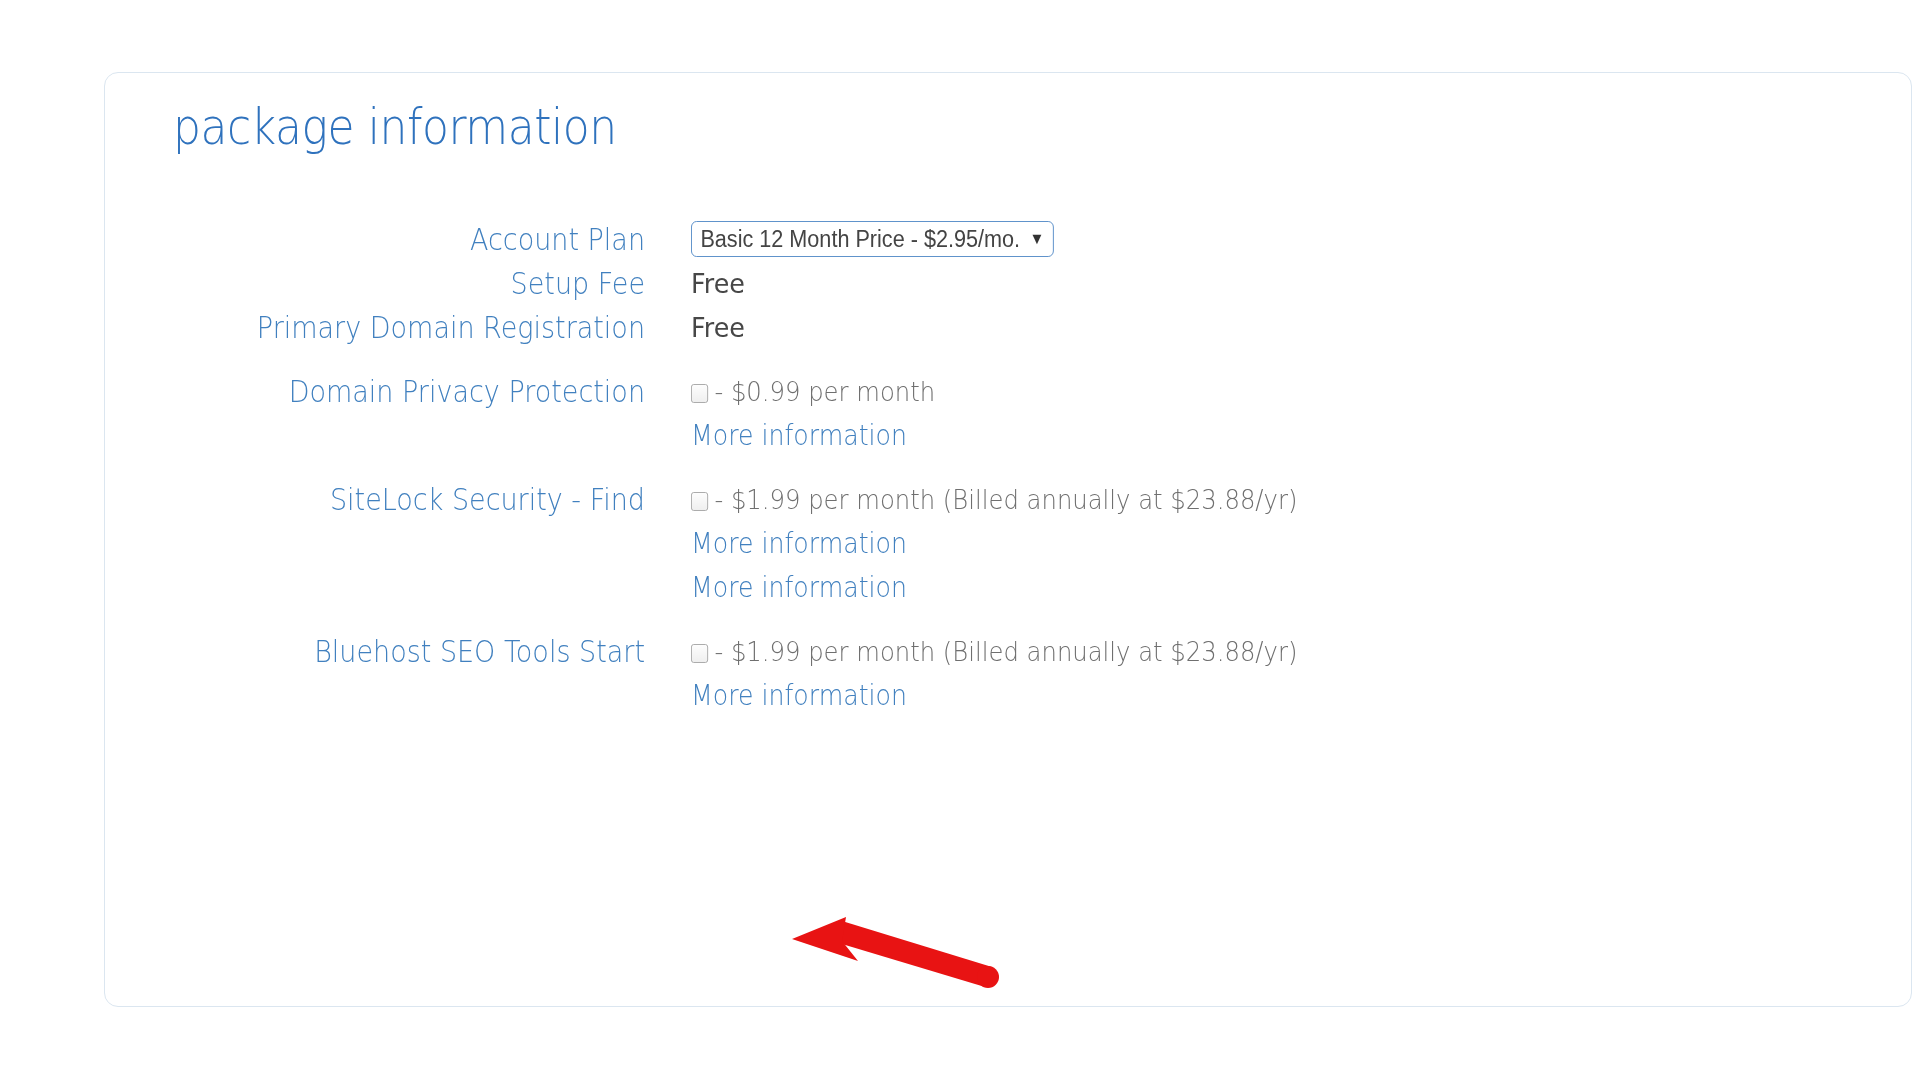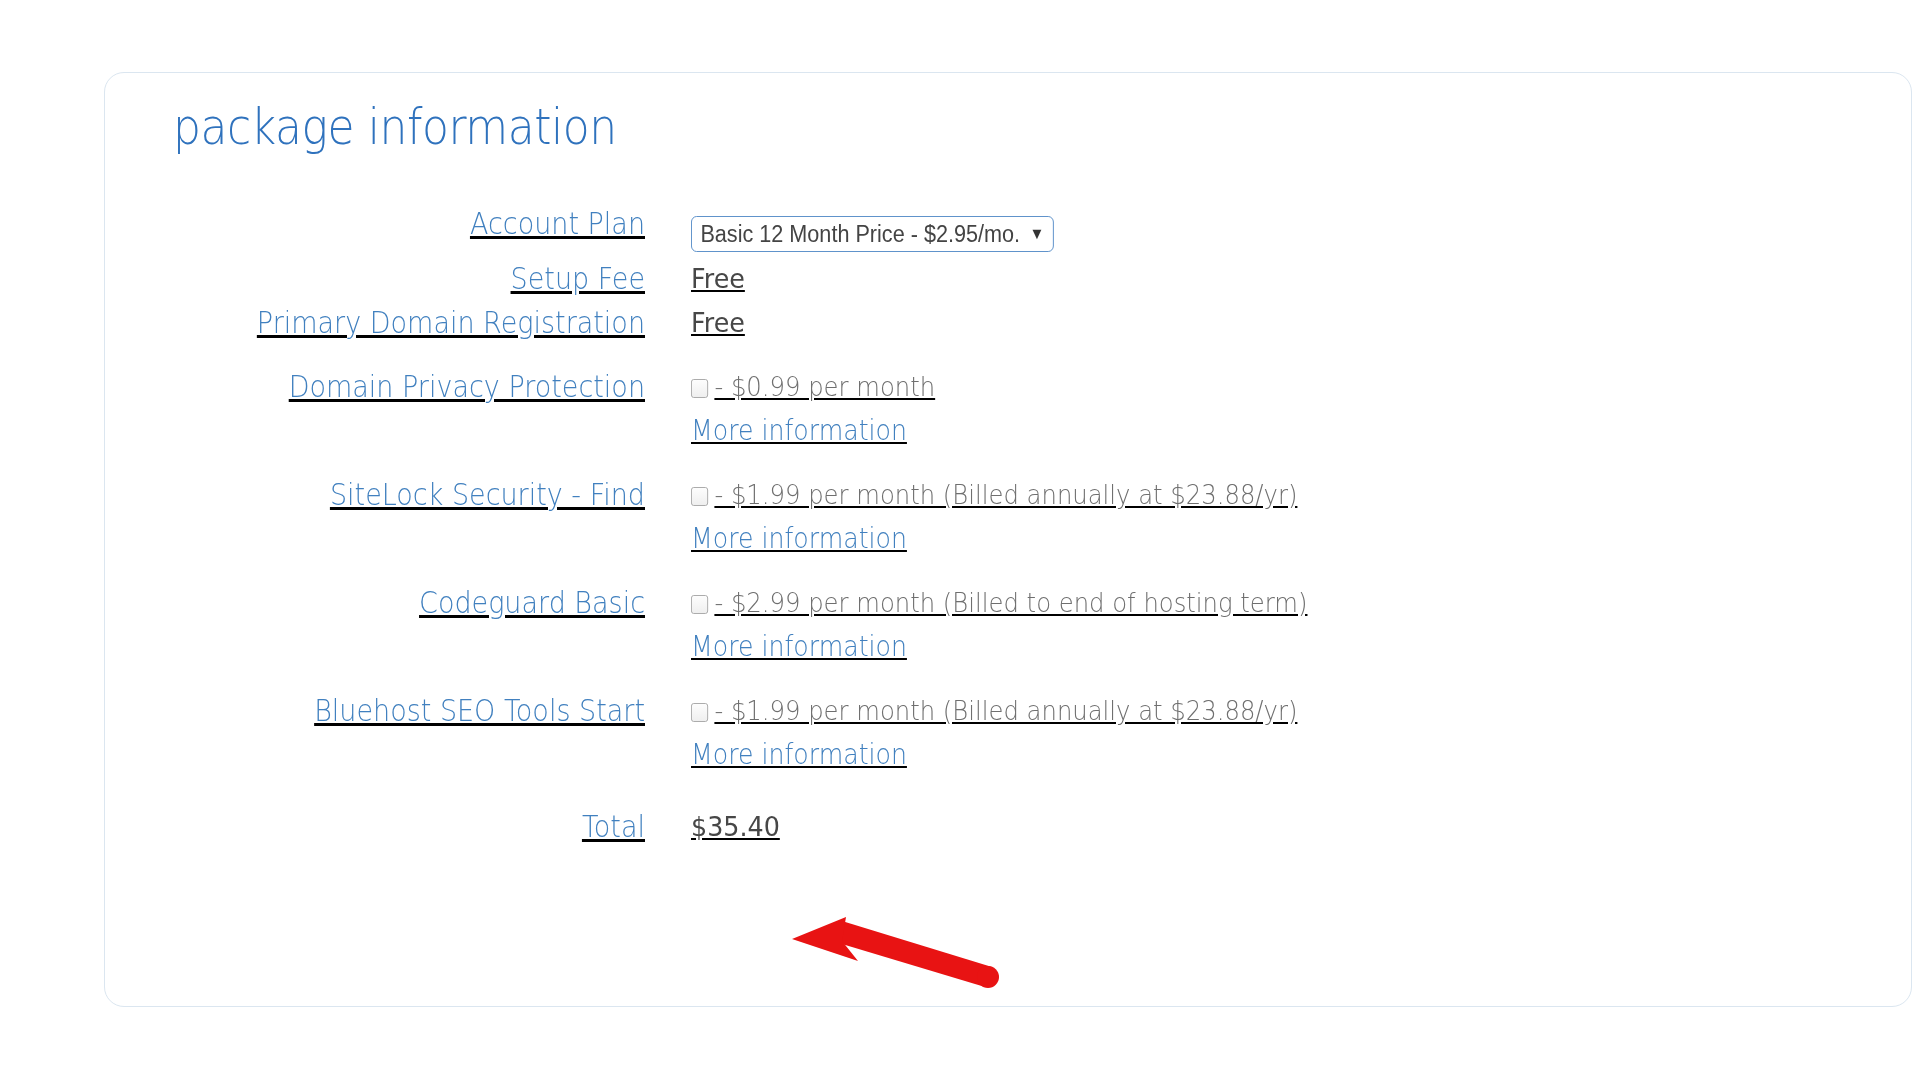--- a/index.html
+++ b/index.html
@@ -18,21 +18,21 @@
   
   #panel {
     position: absolute;
     left: 104px;
     top: 72px;
     width: 1808px;
     height: 935px;
     box-sizing: border-box;
     background: #ffffff;
     border: 1px solid #dbe6f0;
-    border-radius: 20px;
+    border-radius: 14px;
   }
 
   
   #page-title {
     position: absolute;
     left: 68px;
     top: 25px;
     font-family: "DejaVu Sans", sans-serif;
     font-size: 50px;
     font-weight: 300;
@@ -47,23 +47,22 @@
   
   #rows {
     position: absolute;
     left: 0;
     top: 118px;
     width: 100%;
   }
   .row {
     position: relative;
     display: flex;
-    align-items: center;
+    align-items: flex-end;
     min-height: 44px;
-    text-decoration: underline;
   }
   .row-label {
     width: 540px;
     text-align: right;
     padding-right: 0;
     font-family: "DejaVu Sans", sans-serif;
     font-size: 30px;
     font-weight: 300;
     font-stretch: condensed;
     color: #4180bf;
@@ -224,44 +223,34 @@
     <div class="row r-addon">
       <div class="row-label">SiteLock Security - Find</div>
       <div class="row-value light">
         <span class="cb"></span><span>- $1.99 per month (Billed annually at $23.88/yr)</span>
       </div>
     </div>
     <div class="row r-more">
       <span class="more-link">More information</span>
     </div>
 
-    <div class="row r-addon">
-      <div class="row-label">Codeguard Basic</div>
-      <div class="row-value light">
-        <span class="cb"></span><span>- $2.99 per month (Billed to end of hosting term)</span>
-      </div>
-    </div>
     <div class="row r-more">
       <span class="more-link">More information</span>
     </div>
 
     <div class="row r-addon">
       <div class="row-label">Bluehost SEO Tools Start</div>
       <div class="row-value light">
         <span class="cb"></span><span>- $1.99 per month (Billed annually at $23.88/yr)</span>
       </div>
     </div>
     <div class="row r-more">
       <span class="more-link">More information</span>
     </div>
 
-    <div class="row r-total">
-      <div class="row-label">Total</div>
-      <div class="row-value">$35.40</div>
-    </div>
 
   </div>
 </div>
 
 <svg id="annotation-arrow" viewBox="0 0 230 85" xmlns="http://www.w3.org/2000/svg">
   <g fill="#e81313" stroke="none">
     <path d="M 205 72 L 52 26 L 62 6 L 212 52 Z"></path>
     <circle cx="208" cy="62" r="11"></circle>
     <path d="M 12 24 L 66 2 L 62 26 L 78 46 Z"></path>
   </g>

